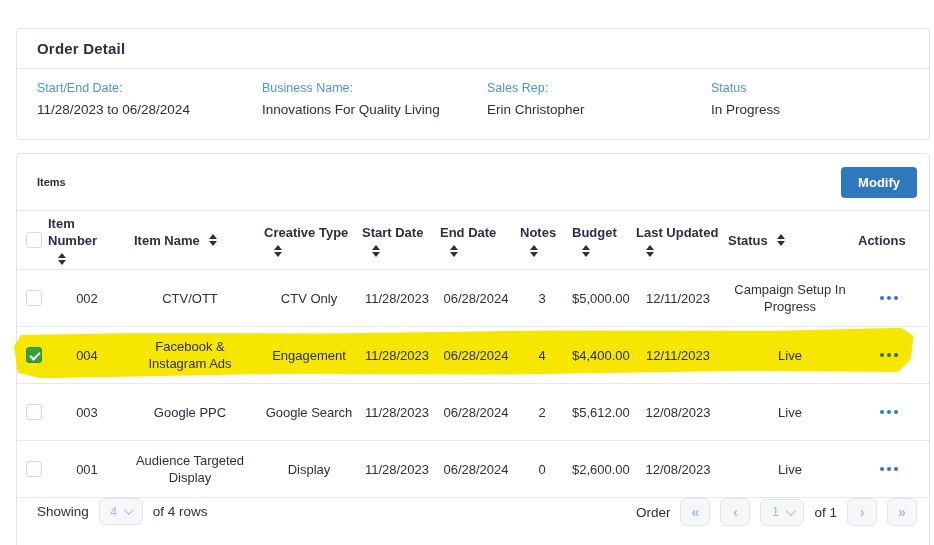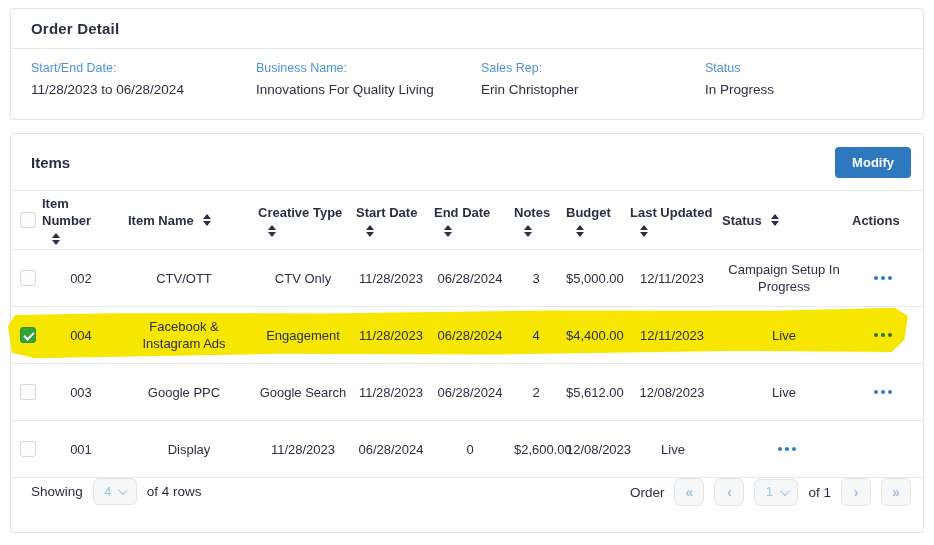--- a/index.html
+++ b/index.html
@@ -1,33 +1,33 @@
 <!DOCTYPE html>
 <html><head>
 <meta charset="utf-8">
 <style>
   * { margin:0; padding:0; box-sizing:border-box; }
   html,body { width:934px; height:545px; background:#ffffff; font-family:"Liberation Sans","DejaVu Sans",sans-serif; color:#2b2f45; }
   .page { position:relative; width:934px; height:545px; }
 
-  .card { position:absolute; left:10px; width:914px; background:#fff; border:1px solid #e2e3e7; border-radius:4px; }
+  .card { position:absolute; left:16px; width:914px; background:#fff; border:1px solid #e2e3e7; border-radius:4px;margin-top:20px; }
   .card-order { top:8px; height:112px; }
   .card-items { top:133px; height:400px; }
 
   .card-title-row { height:40px; display:flex; align-items:center; padding:0 20px; border-bottom:1px solid #e6e7eb; }
   .card-title { font-size:15px; font-weight:700; color:#2b2f45; letter-spacing:.2px; }
 
   .fields { display:flex; padding:12px 0 0 20px; }
   .field { display:flex; flex-direction:column; gap:7px; }
   .field-0 { width:225px; } .field-1 { width:225px; } .field-2 { width:224px; } .field-3 { flex:1; }
   .field-label { font-size:12.5px; color:#4f93d6; }
   .field-value { font-size:13.5px; color:#2b2f45; }
 
   .items-header { height:57px; display:flex; align-items:center; justify-content:space-between; padding:0 12px 0 20px; border-bottom:1px solid #e6e7eb; }
-  .items-title { font-size:15px; font-weight:700; }
+  .items-title { font-size:11px; font-weight:700; }
   .modify-btn { background:#2e79be; color:#fff; border:none; border-radius:4px; font-family:inherit; font-size:13px; font-weight:700; padding:8px 17px; cursor:pointer; }
 
   .table-wrap { position:relative; }
   .highlight-overlay { position:absolute; left:-3px; top:119px; width:900px; height:46px; background:#f7e600; z-index:0; pointer-events:none; transform:rotate(-0.3deg);
     clip-path: polygon(0% 30%, 0.8% 6%, 12% 3%, 35% 6%, 60% 2%, 85% 5%, 98.6% 0%, 100% 18%, 99.6% 70%, 98.2% 96%, 80% 92%, 55% 97%, 30% 93%, 12% 98%, 3% 100%, 0.4% 88%); }
 
   .trow { position:relative; z-index:1; display:grid; grid-template-columns:22px 86px 130px 98px 78px 80px 52px 64px 92px 130px 1fr; padding:0 9px; align-items:center; border-bottom:1px solid #e8e9ec; background:transparent; }
   .thead { height:59px; }
   .tdata { height:57px;text-align:center; }
 
@@ -231,20 +231,21 @@
                 <span class="dot"></span>
                 <span class="dot"></span>
               </button>
             </div>
           </div>
           <div class="trow tdata">
             <div class="cell c-check">
               <div class="checkbox"></div>
             </div>
             <div class="cell c-item_number">001</div>
+            <div class="cell c-item_name">Audience Targeted Display</div>
             <div class="cell c-creative_type">Display</div>
             <div class="cell c-start_date">11/28/2023</div>
             <div class="cell c-end_date">06/28/2024</div>
             <div class="cell c-notes">0</div>
             <div class="cell c-budget">$2,600.00</div>
             <div class="cell c-last_updated">12/08/2023</div>
             <div class="cell c-status">Live</div>
             <div class="cell c-actions">
               <button class="dots-btn">
                 <span class="dot"></span>

